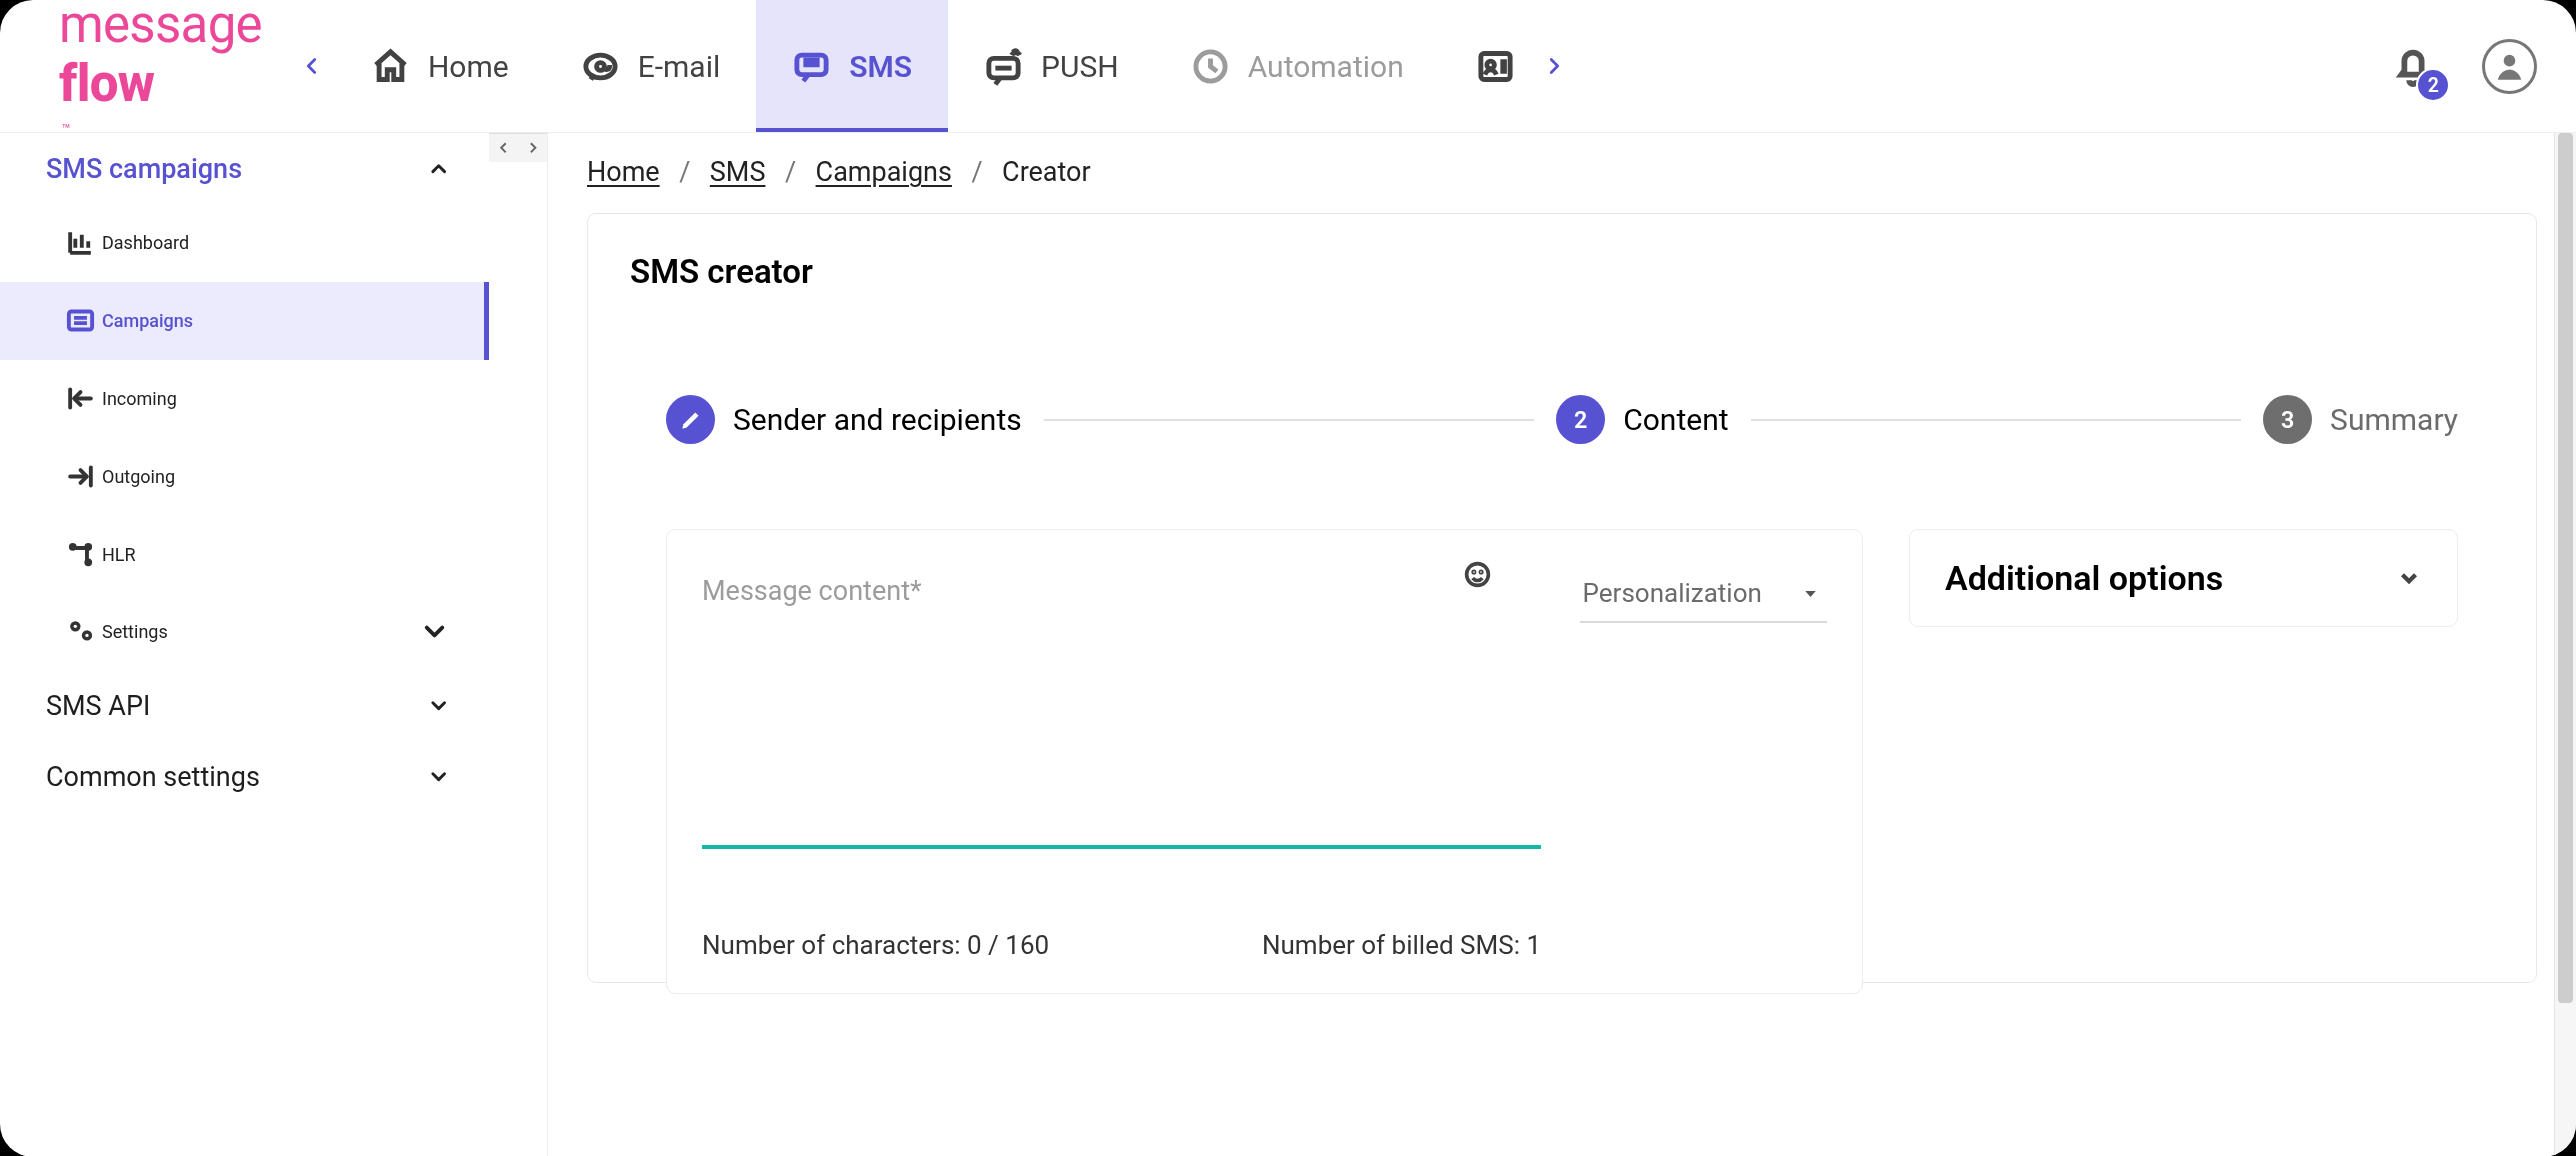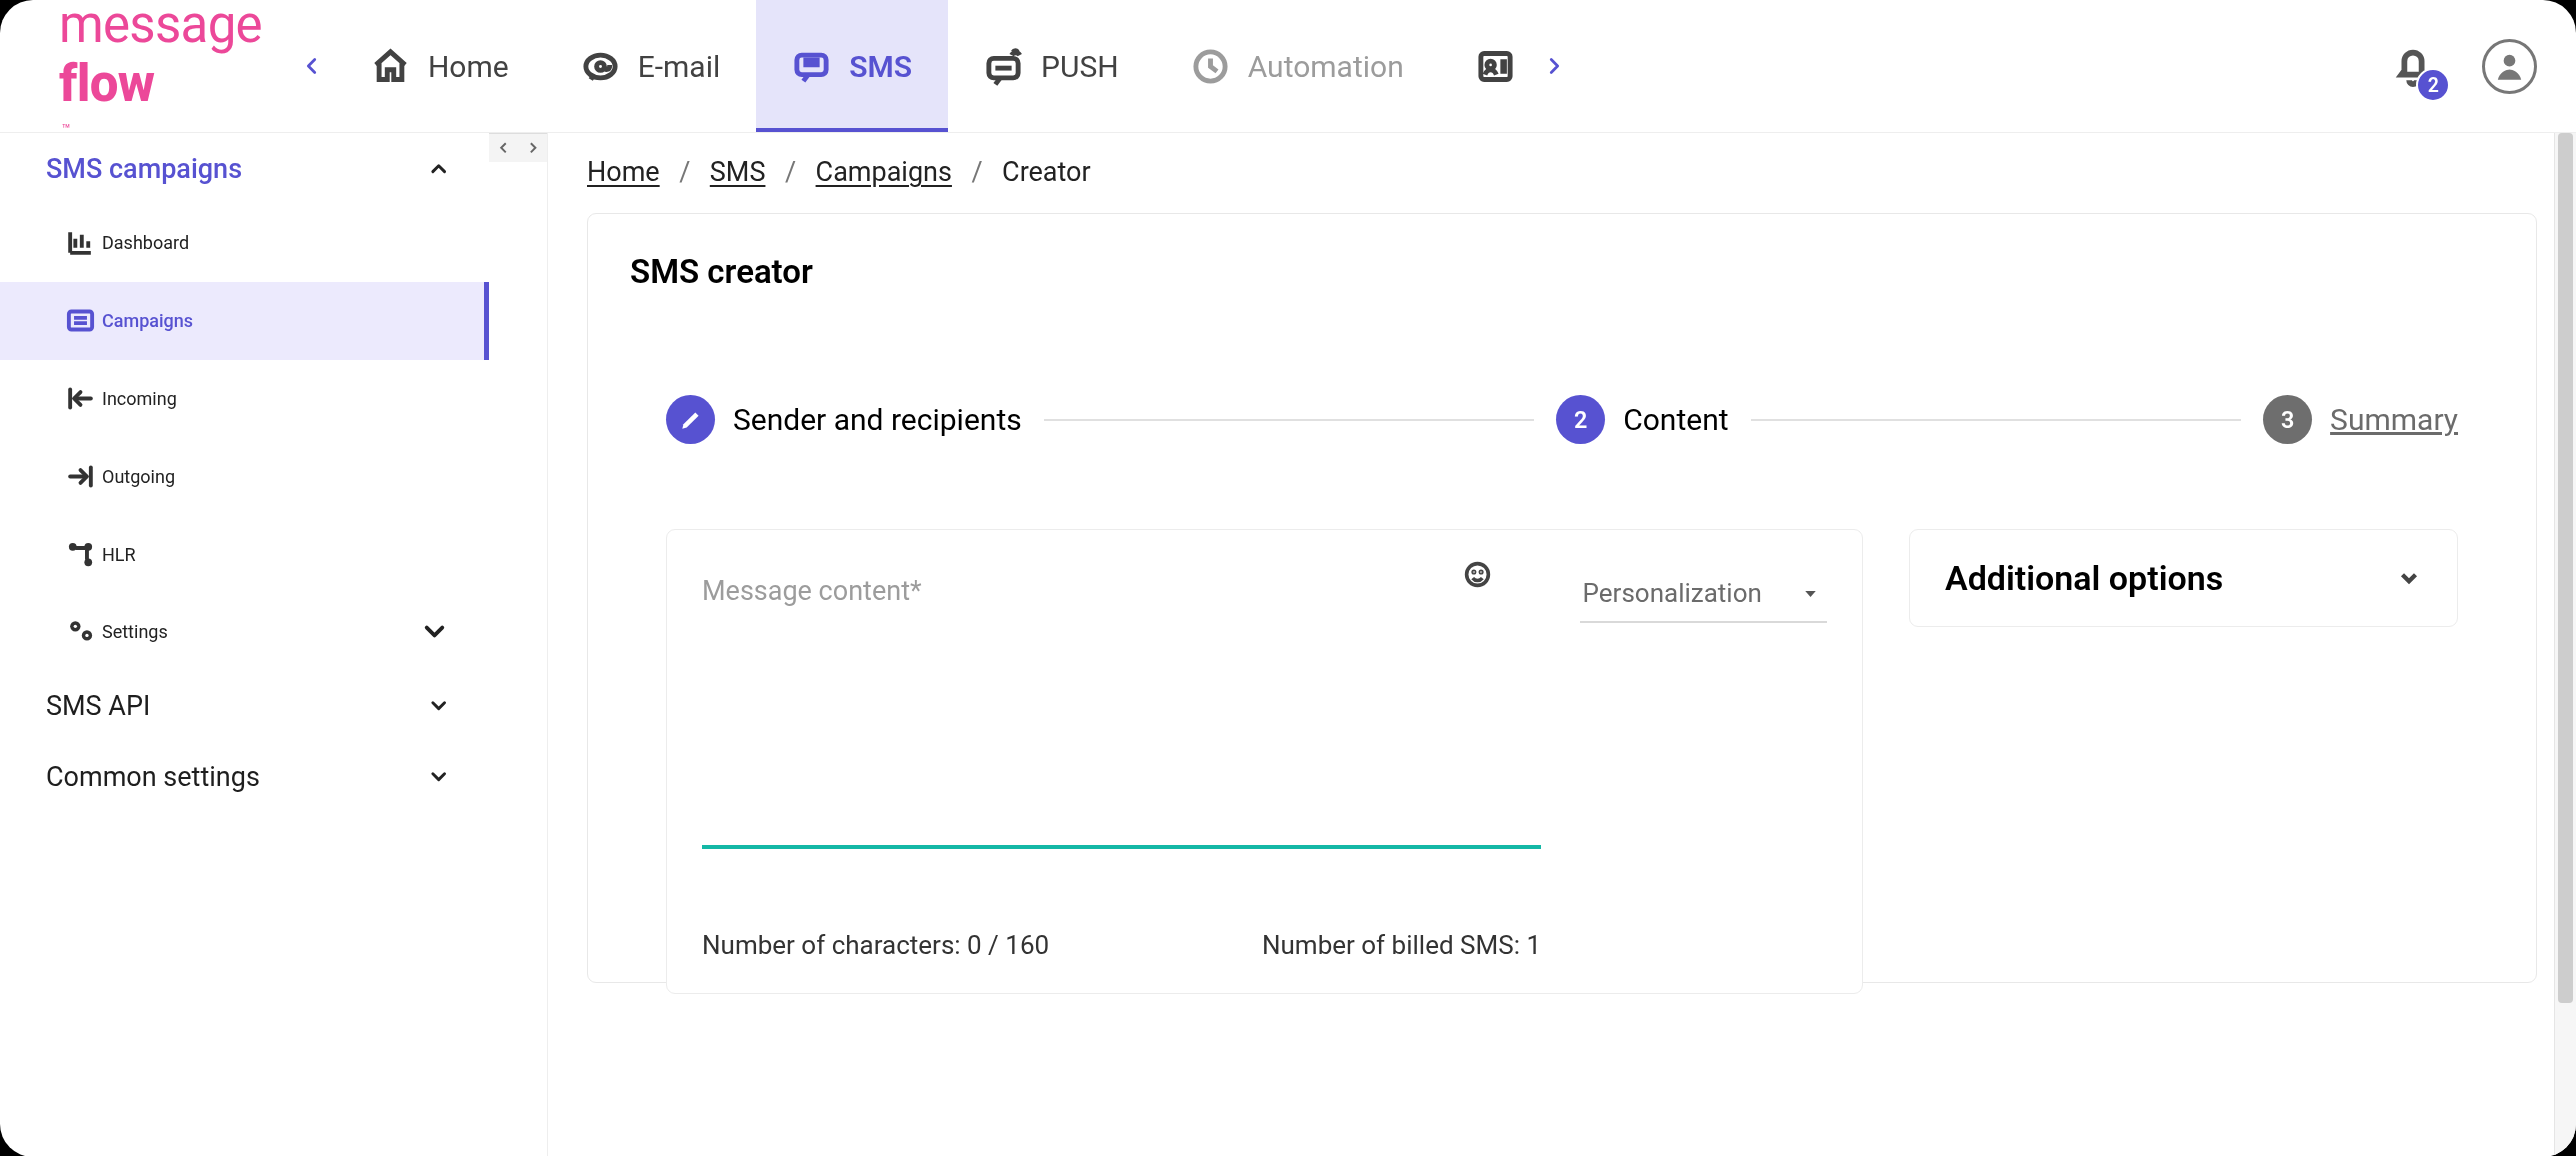--- a/index.html
+++ b/index.html
@@ -114,21 +114,21 @@
   .step{ display:flex; align-items:center; gap:18px;}
   .step .circ{
     width:49px; height:49px; border-radius:50%; display:flex; align-items:center;
     justify-content:center; font-size:23.4px; font-weight:600; color:#fff;
   }
   .step .circ svg{width:26px;height:26px;fill:#fff;}
   .step .label{ font-size:30px; }
   .step.done .circ{ background:var(--primary);}
   .step.active .circ{ background:var(--primary);}
   .step.todo .circ{ background:#6e6e6e;}
-  .step.todo .label{ color:var(--grey-1);text-decoration:underline;}
+  .step.todo .label{ color:var(--grey-1);}
   .connector{ flex:1; height:2px; background:#e0e0e0; margin:0 18px;}
   
   .content-row{ display:flex; gap:46px; padding:85px 78px 0 78px;}
   .card{
     border:1.3px solid #ececec; border-radius:9px; background:#fff;
   }
   .card.msg{ flex:0 0 1197px; padding:39px 35px 33px 35px;}
   .msg-top{ position:relative; }
   .msg-textarea{
     width:839px; border:none; border-bottom:4px solid #14b8a6;

